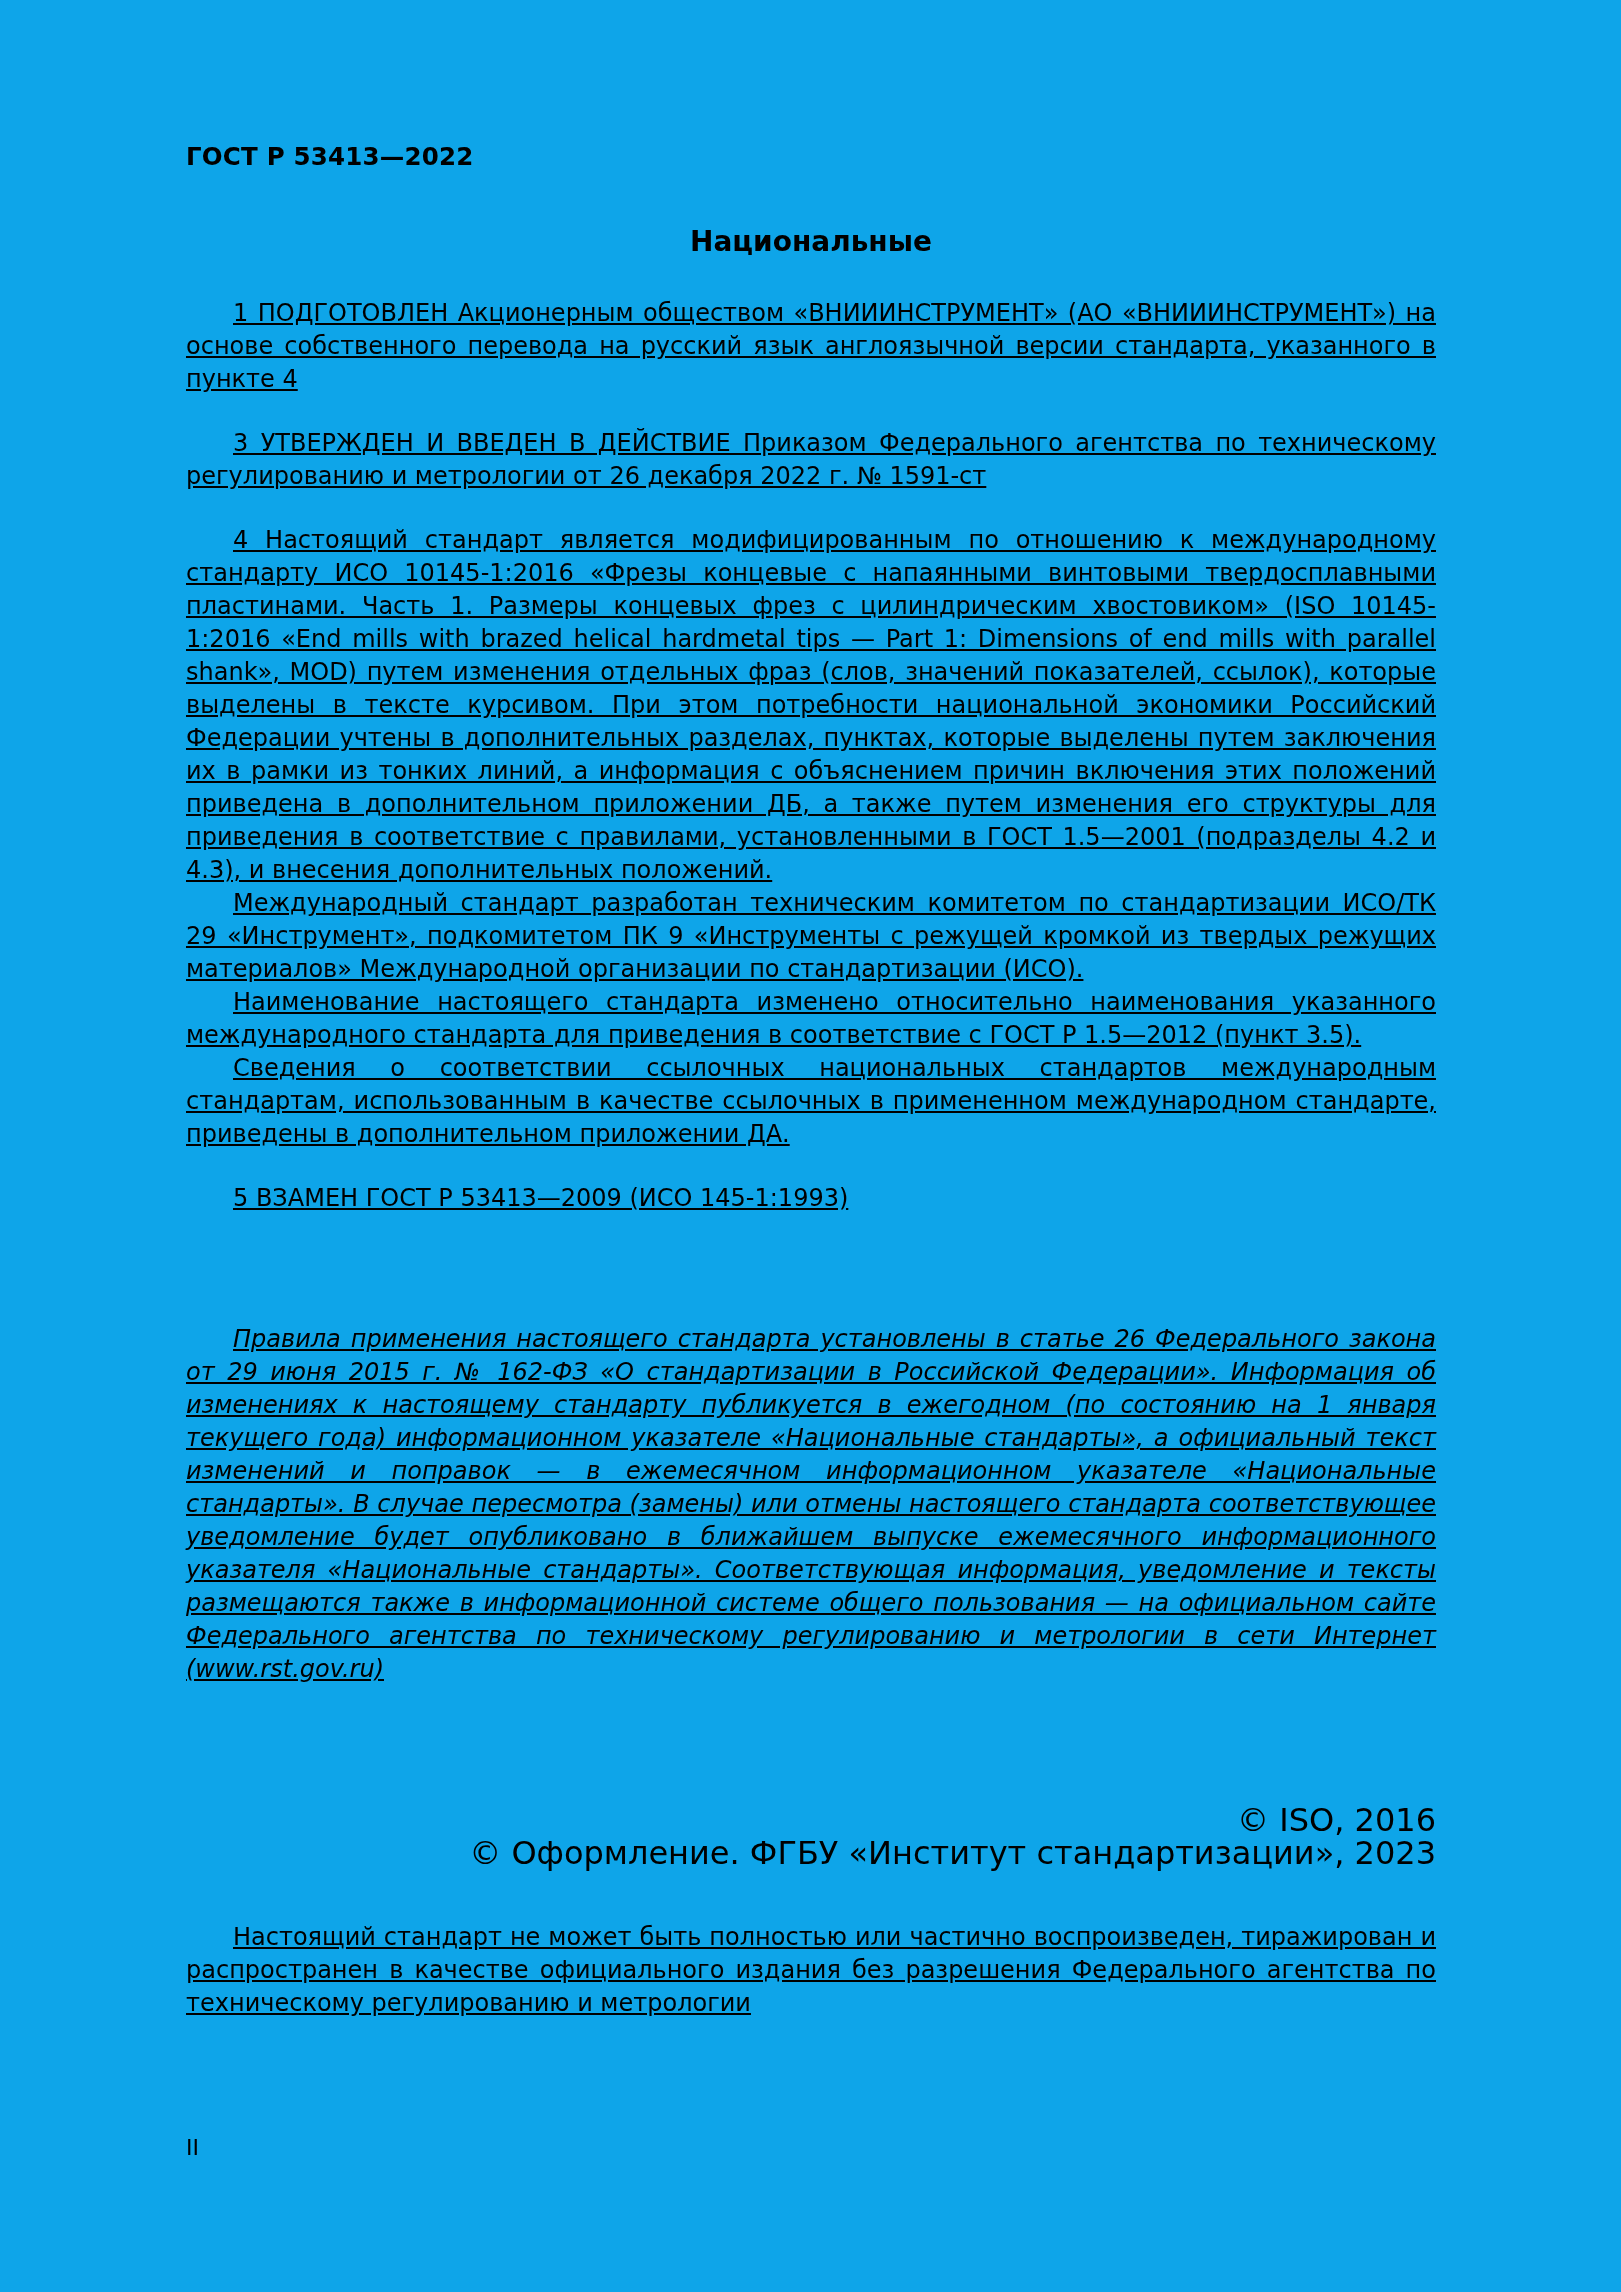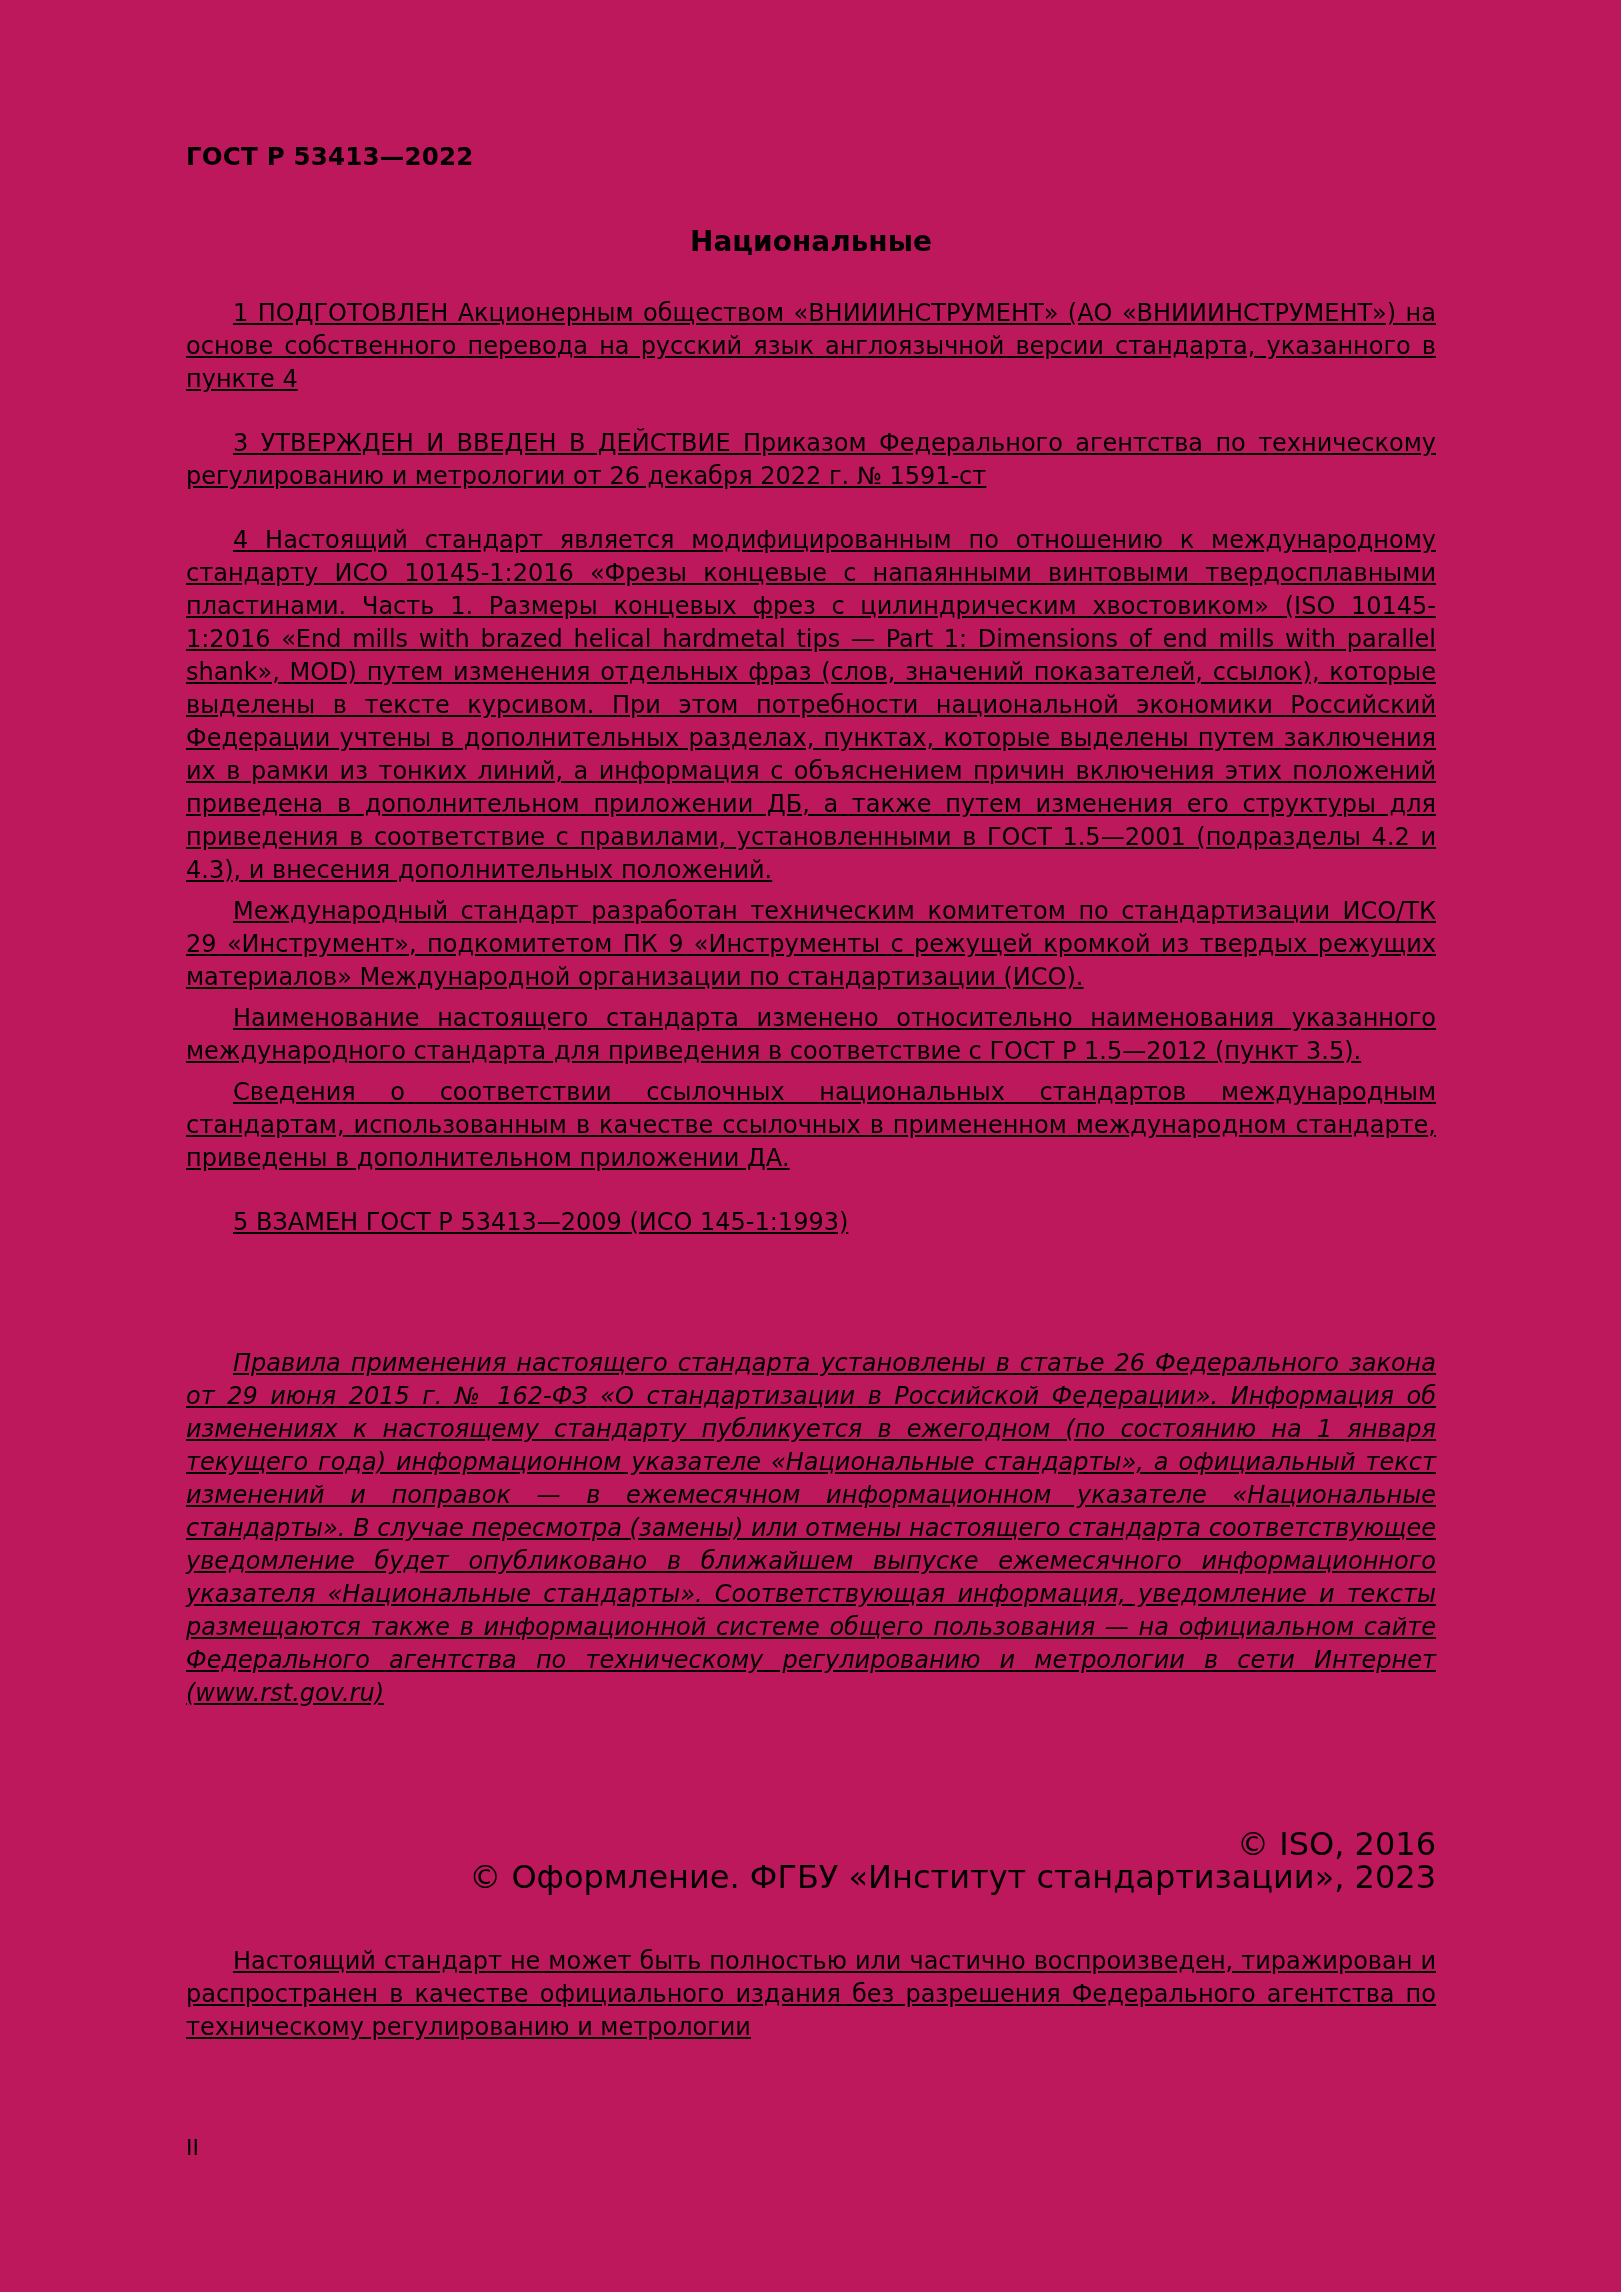--- a/index.html
+++ b/index.html
@@ -9,21 +9,21 @@
   }
   body {
     font-family: "DejaVu Sans", sans-serif;
     color: #000000;
   }
   .page {
     position: relative;
     width: 1621px;
     height: 2293px;
     margin: 0 auto;
-    background: #be185d;
+    background: #0ea5e9;
     box-sizing: border-box;
   }
   .content {
     position: absolute;
     left: 186px;
     top: 0;
     width: 1250px;
   }
   .doc-header {
     margin-top: 142px;
@@ -43,21 +43,21 @@
     line-height: 33px;
     text-align: justify;
     text-justify: inter-word;
     text-decoration: underline;
   }
   .indent {
     text-indent: 47px;
   }
   .gap-lg { margin-top: 39px; }
   .gap-md { margin-top: 31px; }
-  .gap-sm { margin-top: 8px; }
+  .gap-sm { margin-top: 0px; }
   .italic-block {
     margin-top: 108px;
     font-style: italic;
     font-size: 24px;
     line-height: 33px;
     text-align: justify;
   }
   .italic-block .indent { text-indent: 47px; }
   .copyright {
     margin-top: 118px;

